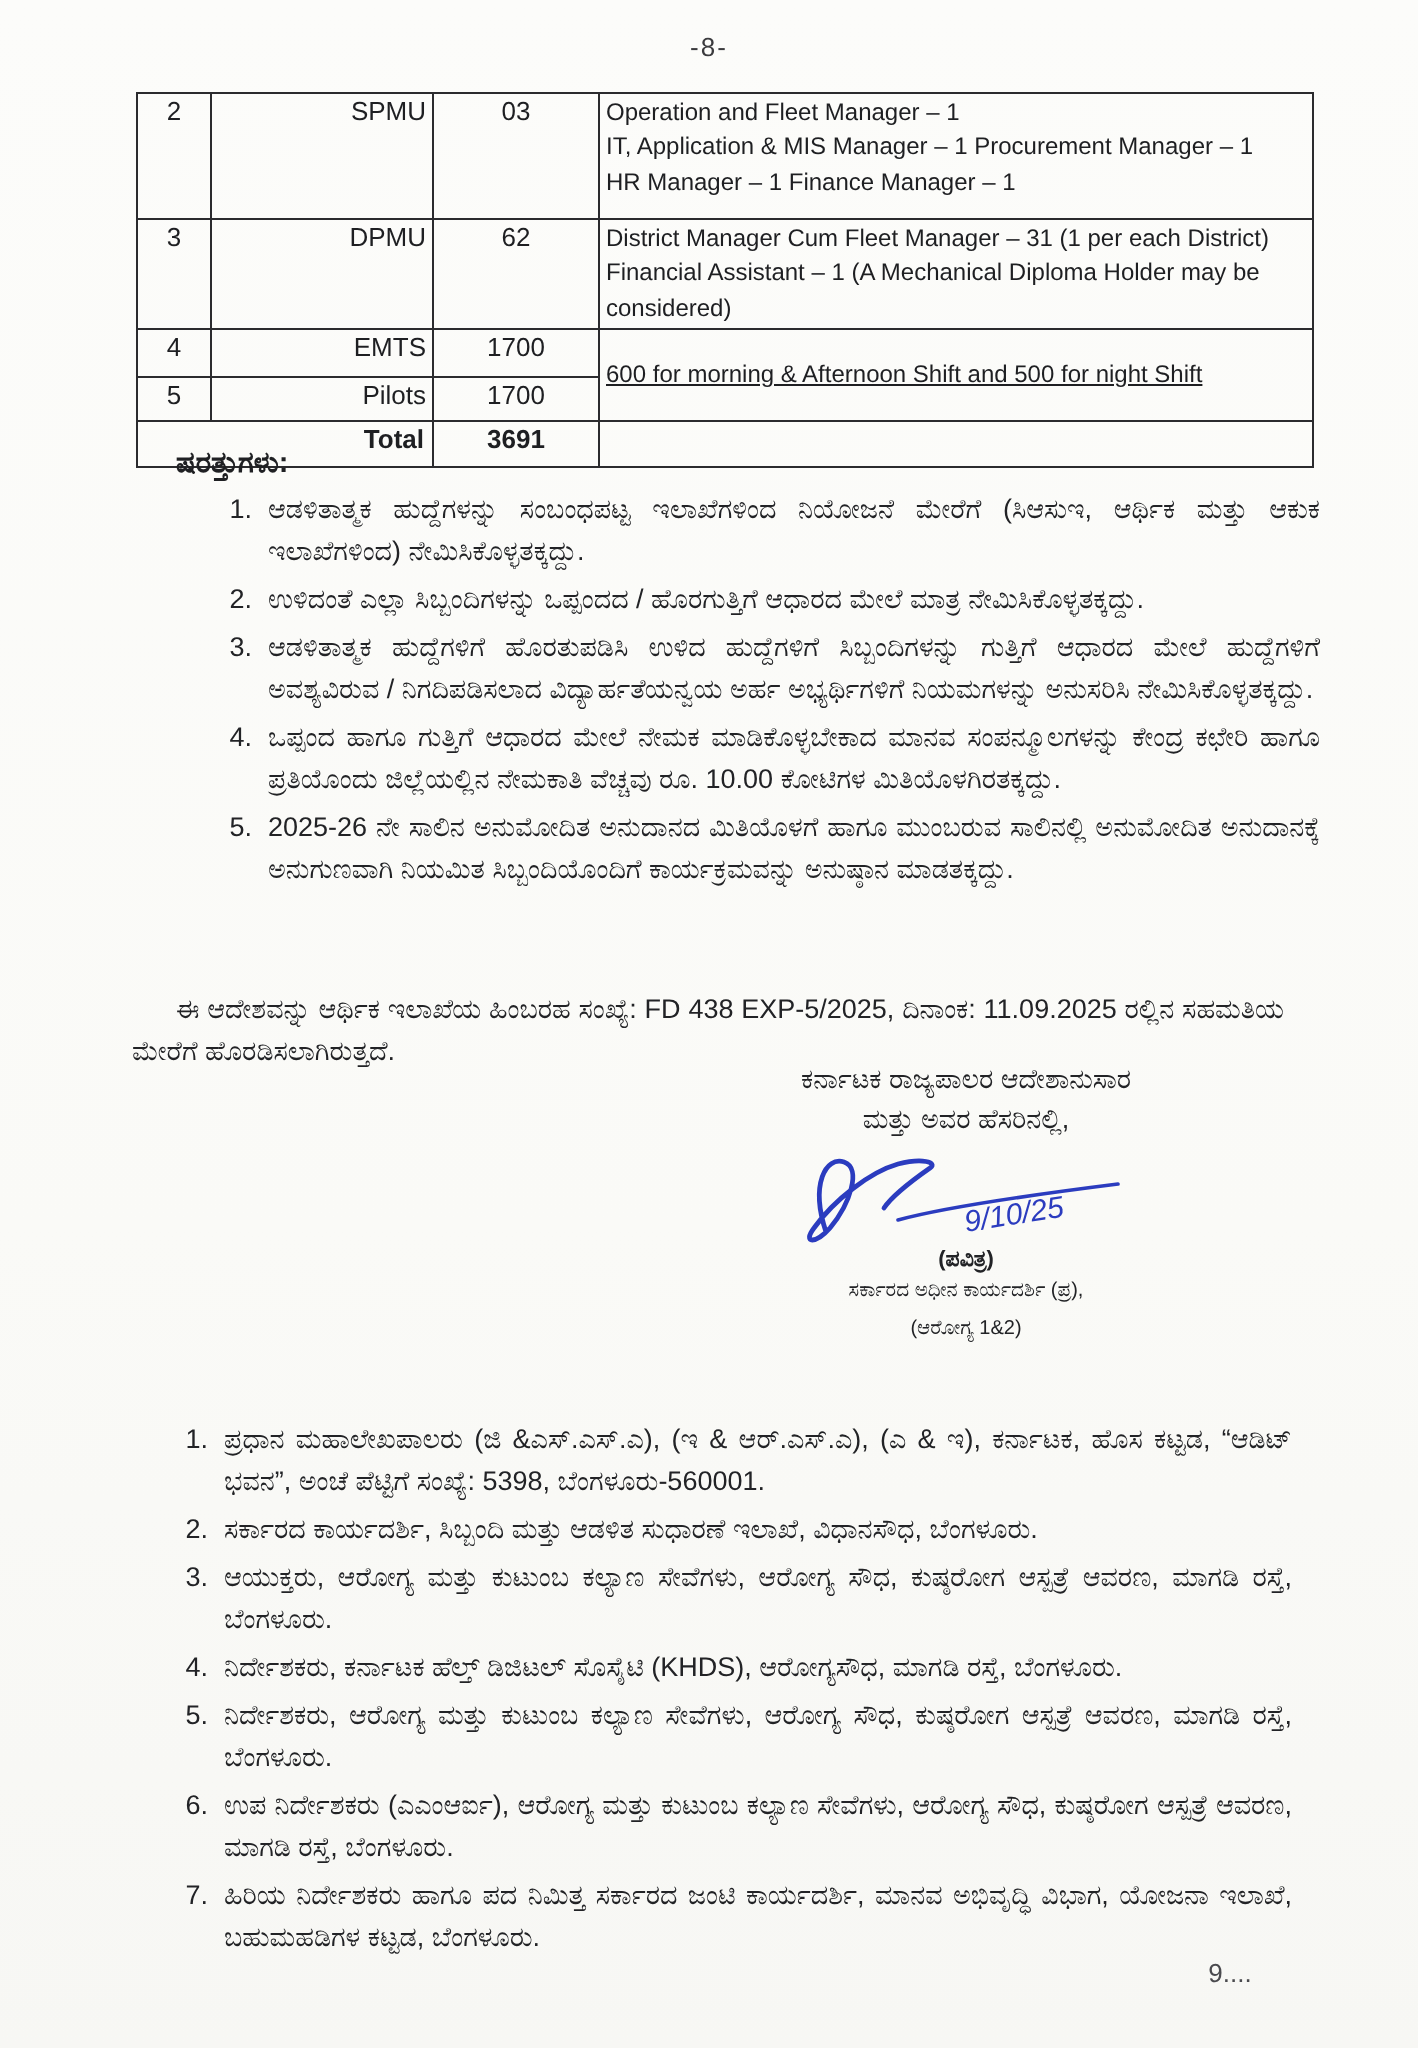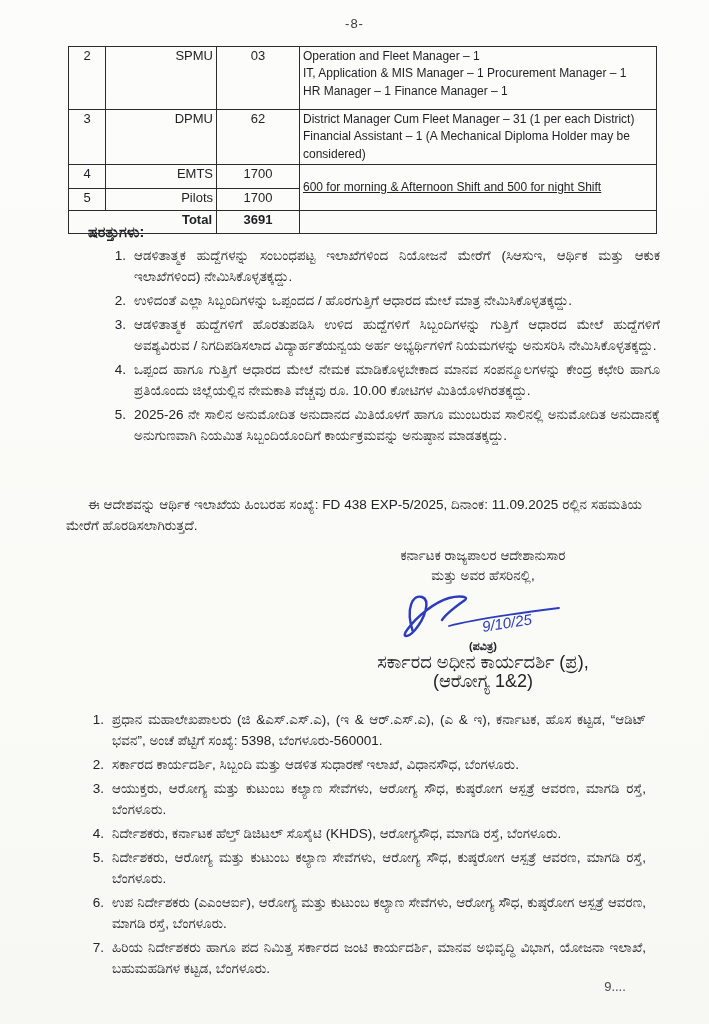--- a/index.html
+++ b/index.html
@@ -39,25 +39,25 @@
   .list{margin-top:4px;}
   .li{display:flex;margin-bottom:3px;}
   .li .num{width:26px;flex:0 0 26px;text-align:right;padding-right:8px;font-size:13.5px;}
   .li .txt{flex:1;}
   
   .conditions{top:224px;left:68px;width:572px;margin-left:20px;}
   .conditions .list{padding-left:12px;}
   
   .order-para{top:494px;left:66px;width:576px;text-indent:22px;}
   
-  .sig-block{top:546px;left:330px;width:306px;text-align:center;}
+  .sig-block{top:530px;left:330px;width:306px;text-align:center;}
   .sig-block .ln{font-size:13.5px;line-height:20px;}
   .sig-scribble{margin:2px auto -6px auto;display:block;}
   .sig-name{font-weight:bold;font-size:11px;margin-top:-4px;}
-  .sig-title{font-size:18px;line-height:19px;}
+  .sig-title{font-size:10px;line-height:19px;}
   
   .distribution{top:702px;left:68px;width:578px;}
   .distribution .list{padding-left:10px;margin-top:7px;}
 </style>
 </head>
 <body>
 
 <div class="page">
 
   <div class="sec pageno-top">-8-</div>

